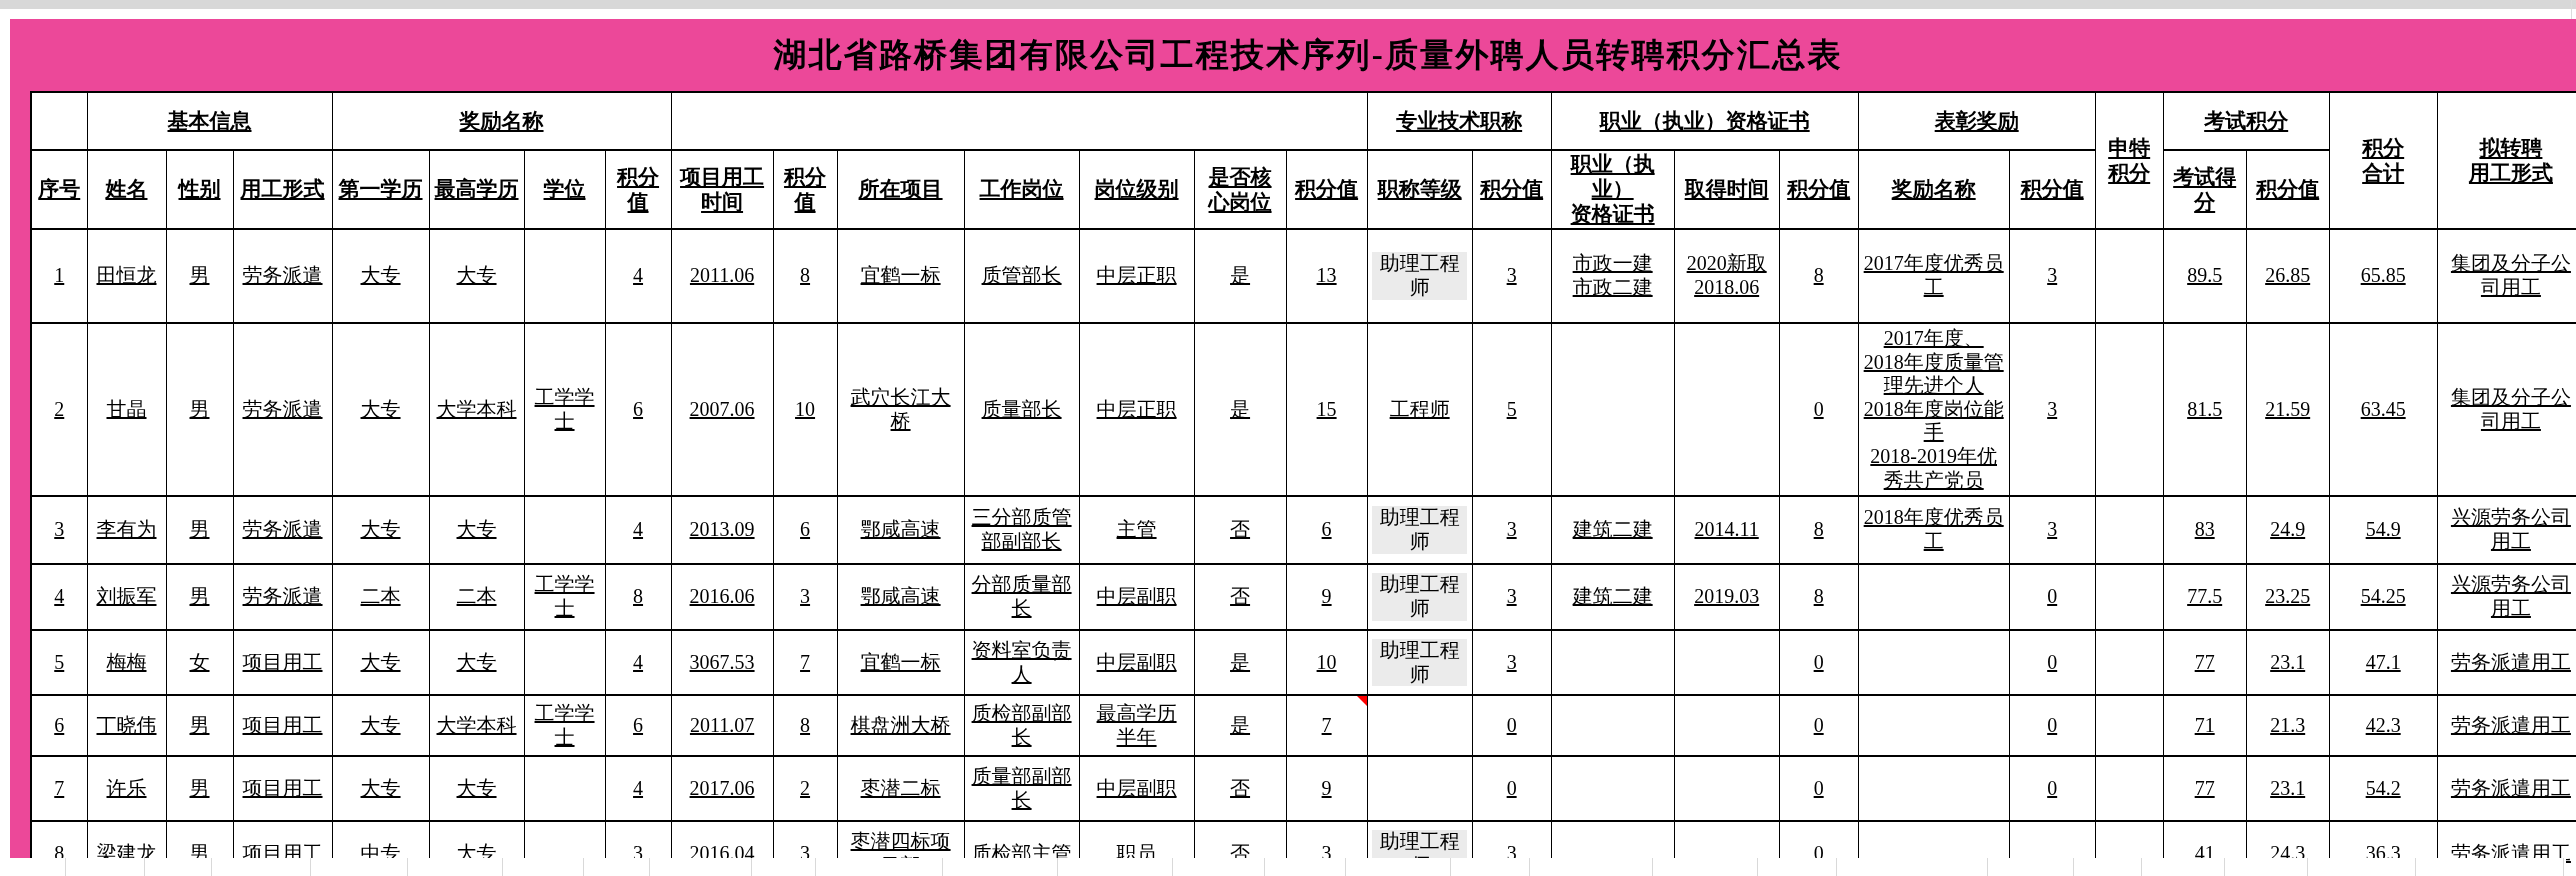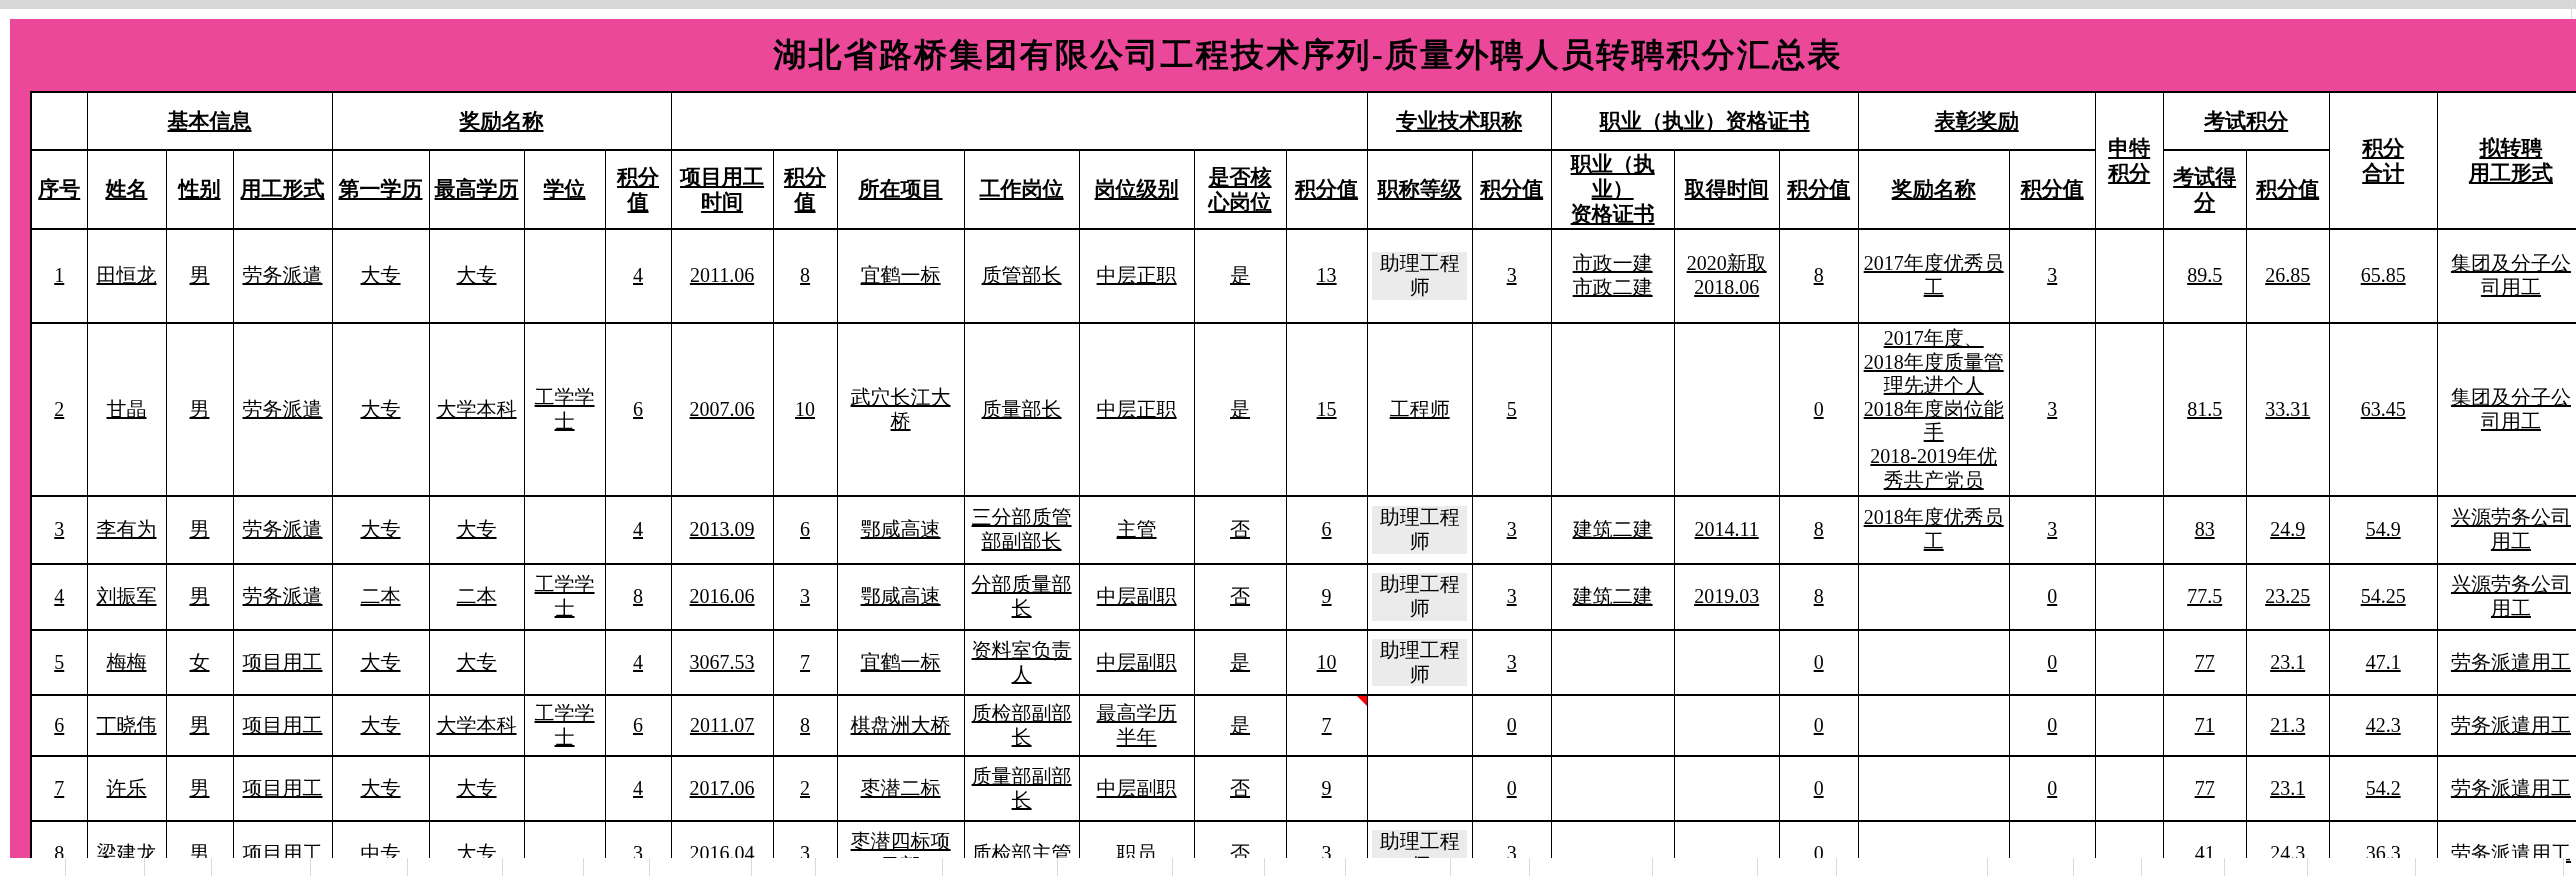--- a/index.html
+++ b/index.html
@@ -181,21 +181,21 @@
           <td></td>
           <td></td>
           <td>0</td>
           <td>2017年度、
 2018年度质量管理先进个人
 2018年度岗位能手
 2018-2019年优秀共产党员</td>
           <td>3</td>
           <td></td>
           <td>81.5</td>
-          <td>33.31</td>
+          <td>21.59</td>
           <td>63.45</td>
           <td>集团及分子公司用工</td>
         </tr>
         <tr style="height: 68px;">
           <td>3</td>
           <td>李有为</td>
           <td>男</td>
           <td>劳务派遣</td>
           <td>大专</td>
           <td>大专</td>

